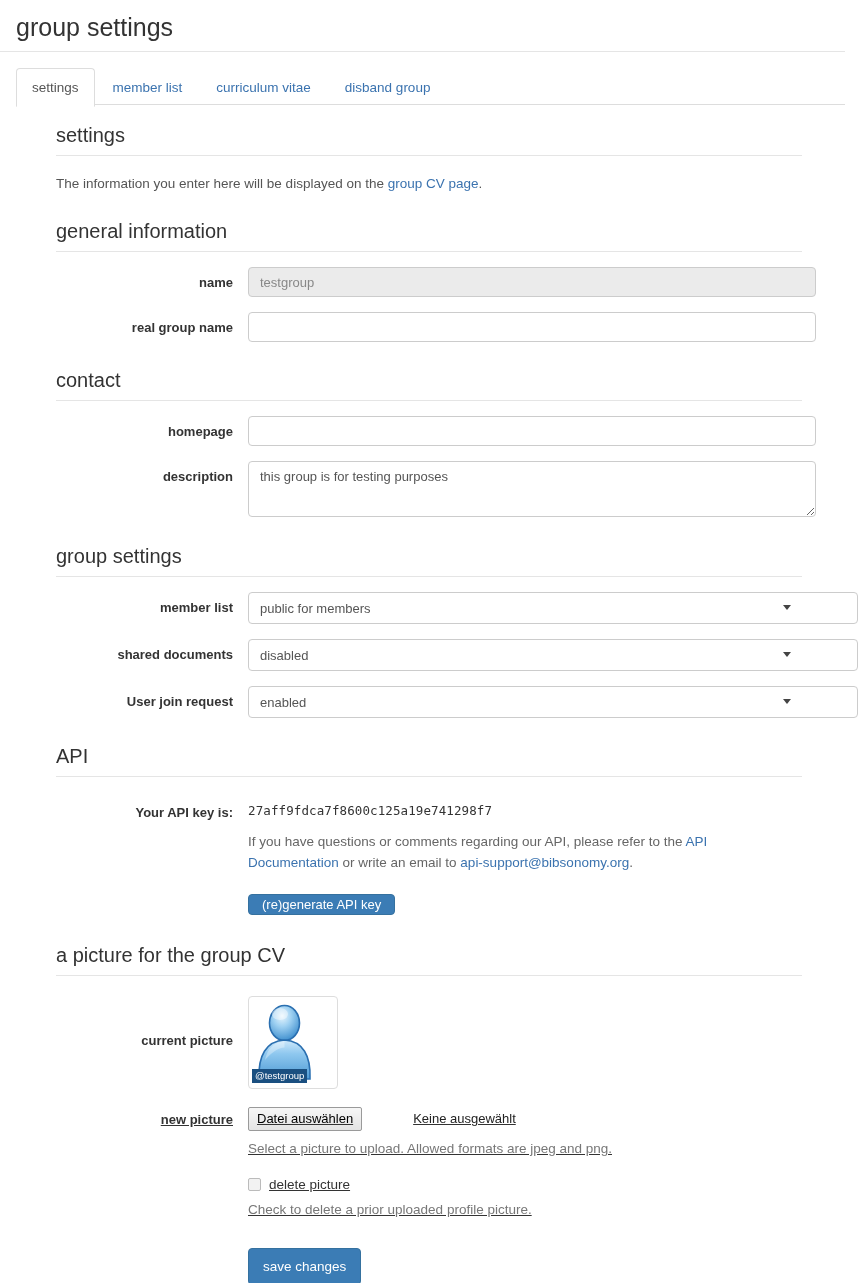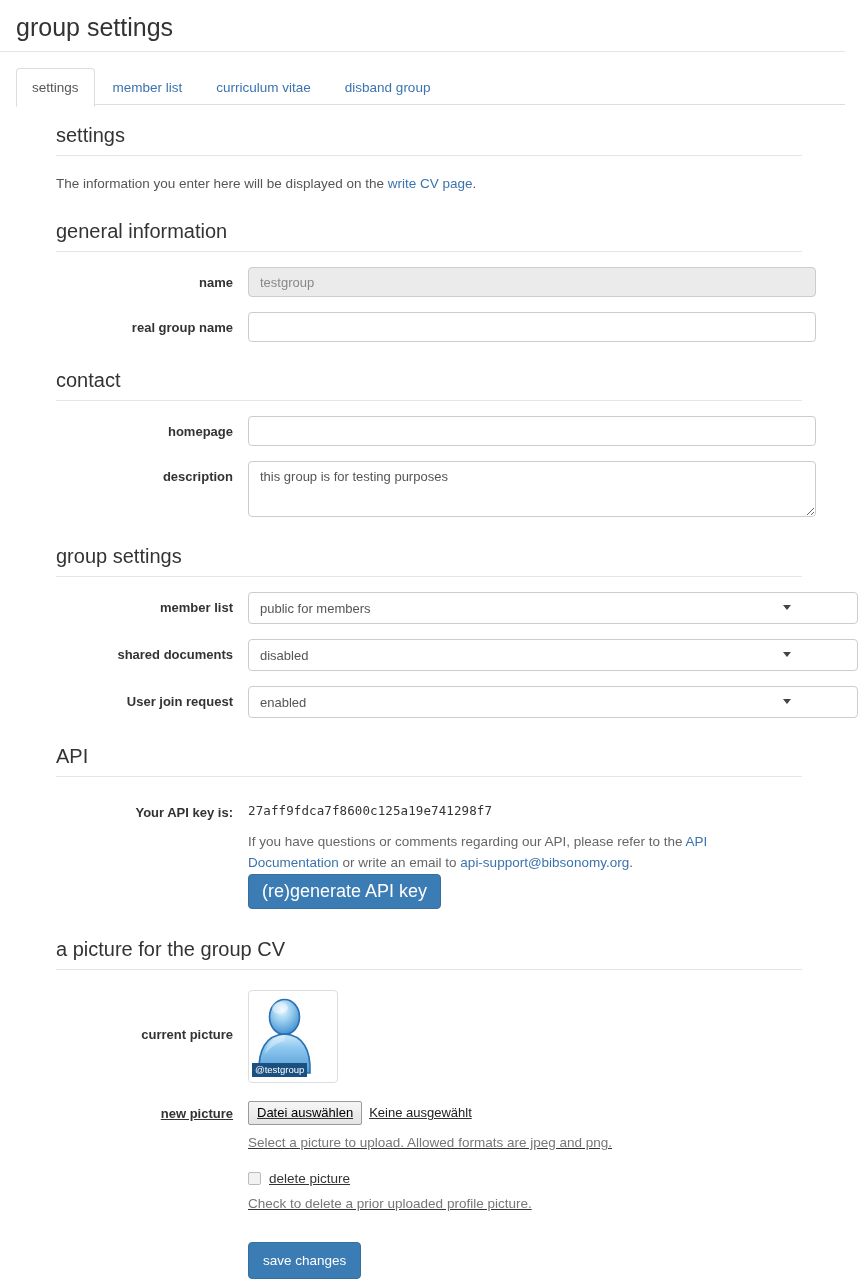--- a/index.html
+++ b/index.html
@@ -185,28 +185,29 @@
   .api-help {
     font-size: 13.5px;
     color: #666666;
     line-height: 1.55;
     margin-top: 14px;
     width: 500px;
   }
   .btn {
     display: inline-block;
     font-family: "Liberation Sans", sans-serif;
-    font-size: 18px;
+    font-size: 13px;
     line-height: 19px;
     color: #ffffff;
     background: #3b7cb5;
     border: 1px solid #35719f;
     border-radius: 4px;
-    padding: 7px 13px;
+    padding: 0 13px;
     cursor: pointer;
+    margin-top: 20px;
   }
 
   
   .pic-frame {
     width: 90px;
     height: 93px;
     border: 1px solid #dddddd;
     border-radius: 4px;
     background: #ffffff;
     padding: 3px;
@@ -229,20 +230,21 @@
     padding: 1px 3px;
     white-space: nowrap;
     font-family: "Liberation Sans", sans-serif;
   }
 
   
   .file-line {
     display: flex;
     align-items: center;
     padding-top: 4px;
+    gap: 44px;
   }
   .file-btn {
     display: inline-block;
     font-family: "Liberation Sans", sans-serif;
     font-size: 13px;
     line-height: 16px;
     color: #000000;
     background: linear-gradient(#f6f6f6, #e4e4e4);
     border: 1px solid #9a9a9a;
     border-radius: 2px;
@@ -289,21 +291,21 @@
 <h1 class="page-title">group settings</h1>
 
 <div class="tabs">
   <a class="tab active" href="#">settings</a><a class="tab" href="#">member list</a><a class="tab" href="#">curriculum vitae</a><a class="tab" href="#">disband group</a>
 </div>
 
 <div class="form-wrap">
 
   <h2 class="section-head tight">settings</h2>
 
-  <p class="intro-text"><span>The information you enter here will be displayed on the </span><a class="link" href="#">write CV page</a><span>.</span></p>
+  <p class="intro-text"><span>The information you enter here will be displayed on the </span><a class="link" href="#">group CV page</a><span>.</span></p>
 
   <h2 class="section-head sec-general">general information</h2>
 
   <div class="form-row">
     <div class="form-label">name</div>
     <div class="form-control-col">
       <input class="txt-input" type="text" disabled="" value="testgroup" style="">
     </div>
   </div>
 

